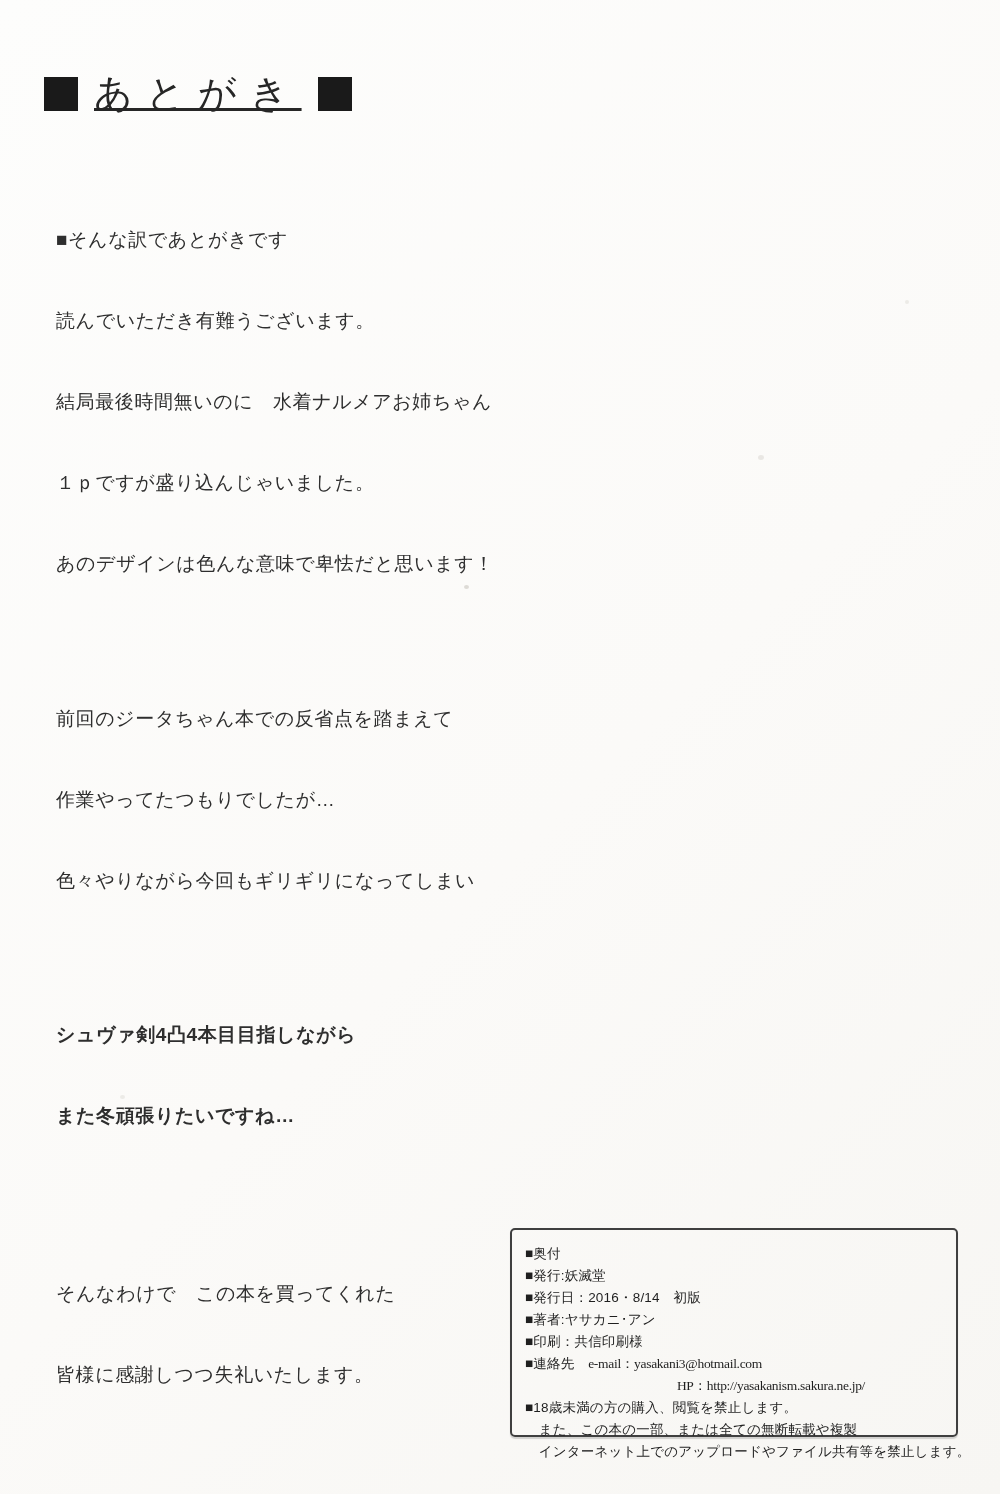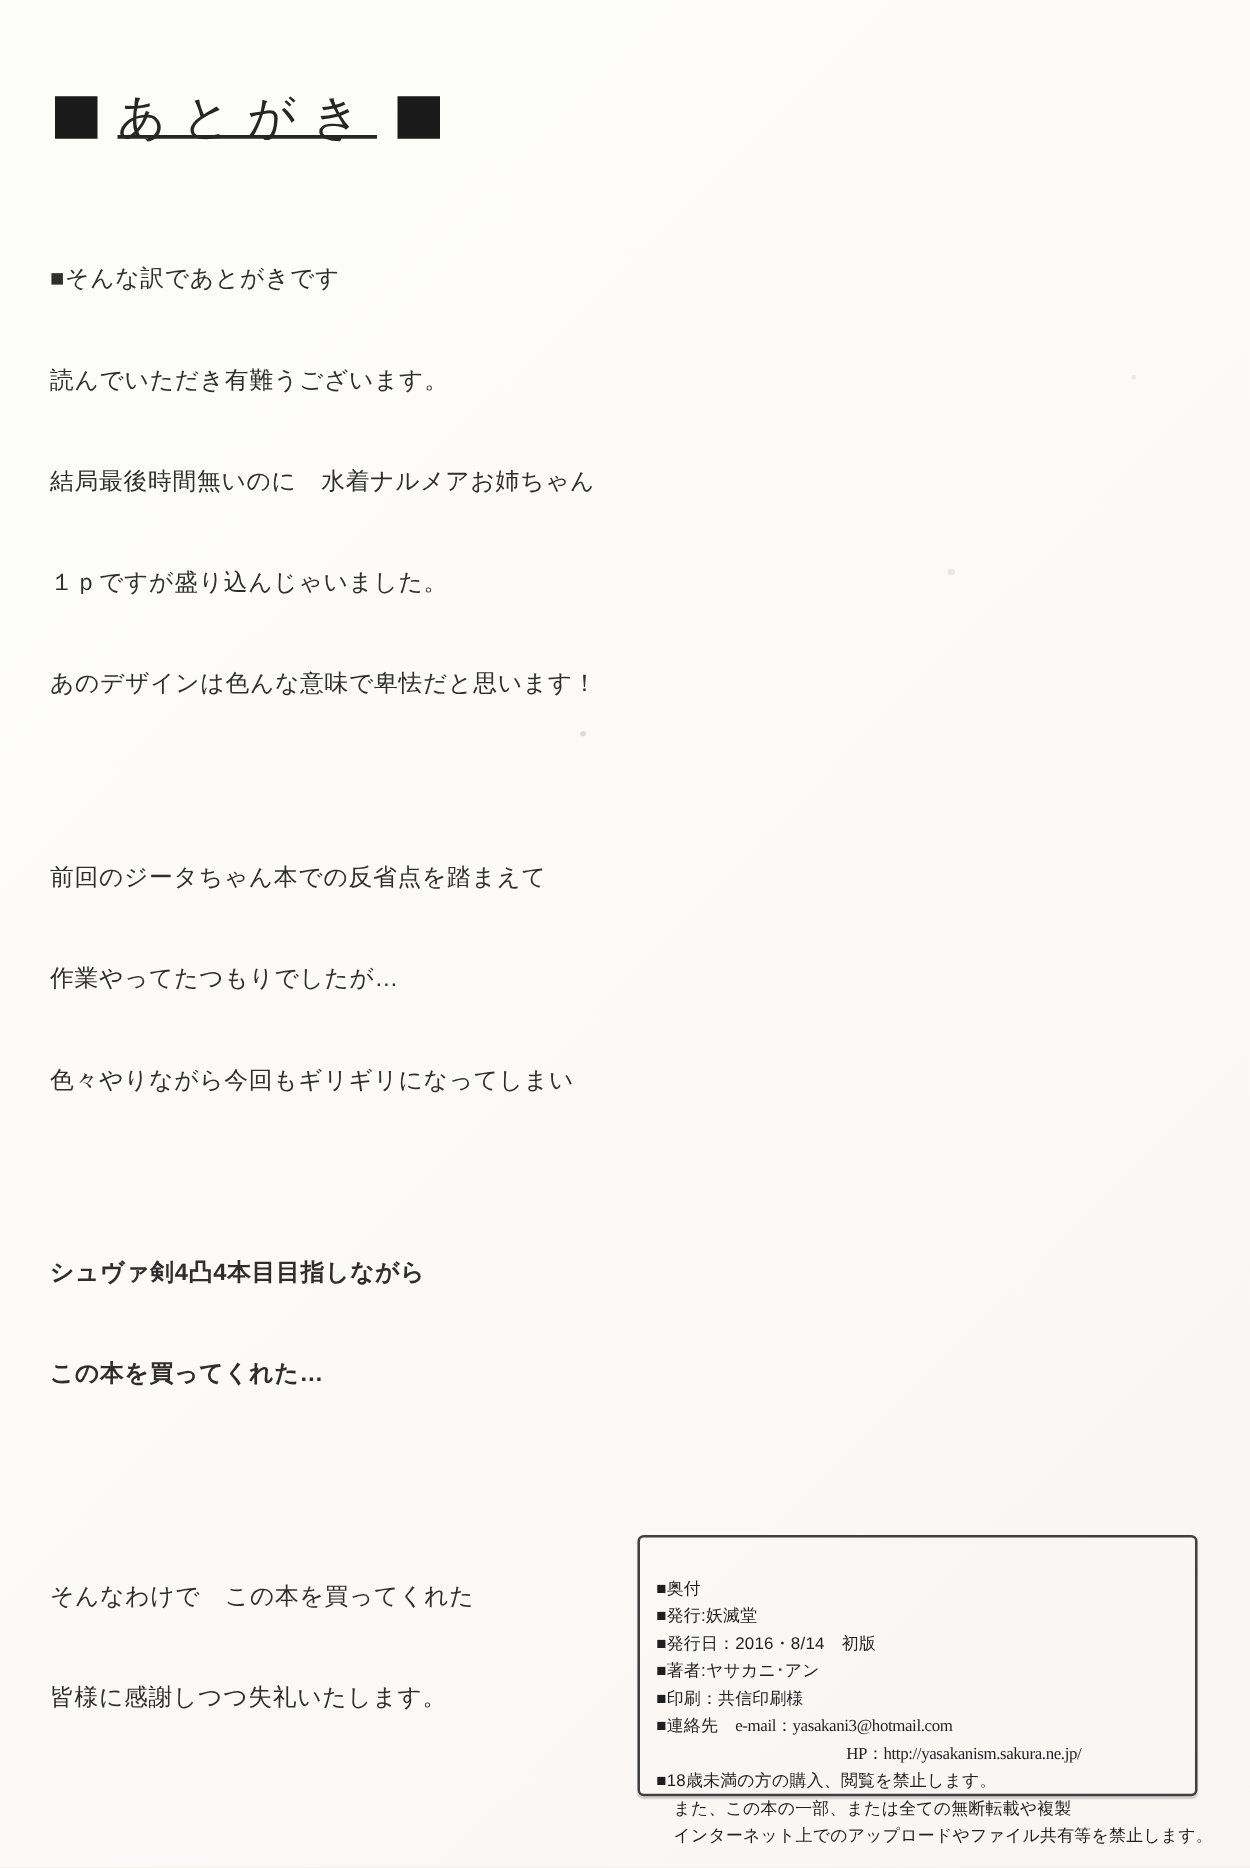--- a/index.html
+++ b/index.html
@@ -33,33 +33,33 @@
     font-size:38px; font-weight:400; letter-spacing:13px;
     color:#262626; font-family:"DejaVu Sans",sans-serif;text-decoration:underline;
   }
 
   
   .afterword-body {
     position:absolute; left:40px; top:156px;
     font-size:19px; line-height:27px; letter-spacing:0.6px;
     color:#2e2e2e;
   }
-  .para { margin:0; white-space:pre; }
+  .para { margin:16px; white-space:pre; }
   .para .line { display:block; }
   .para.gap-a { margin-top:20px; }
   .para.gap-b { margin-top:19px;font-weight:bold; }
   .para.gap-c { margin-top:43px; }
 
   
   .colophon-box {
     position:absolute; left:510px; top:1228px;
     width:448px; height:209px; box-sizing:border-box;
     border:2px solid #3f3f3f; border-radius:5px;
     box-shadow:0 2px 1px rgba(90,90,90,.25);
-    padding:30px 8px 0 13px;
+    padding:13px 8px 0 13px;
     font-size:13.5px; line-height:22px; color:#1f1f1f;
   }
   .c-line { white-space:pre; letter-spacing:0.2px; }
   .c-latin { font-family:Liberation Serif, serif; letter-spacing:-0.3px; }
   .c-indent { padding-left:69px;text-align:center; }
 </style>
 </head>
 <body>
 
 <div class="page">
@@ -83,21 +83,21 @@
       <span class="line">１ｐですが盛り込んじゃいました。</span>
       <span class="line">あのデザインは色んな意味で卑怯だと思います！</span>
     </div>
     <div class="para gap-a">
       <span class="line">前回のジータちゃん本での反省点を踏まえて</span>
       <span class="line">作業やってたつもりでしたが…</span>
       <span class="line">色々やりながら今回もギリギリになってしまい</span>
     </div>
     <div class="para gap-b">
       <span class="line">シュヴァ剣4凸4本目目指しながら</span>
-      <span class="line">この本を買ってくれた…</span>
+      <span class="line">また冬頑張りたいですね…</span>
     </div>
     <div class="para gap-c">
       <span class="line">そんなわけで　この本を買ってくれた</span>
       <span class="line">皆様に感謝しつつ失礼いたします。</span>
     </div>
 
   </div>
 
   <div class="colophon-box">
     <div class="c-line"><span>■奥付</span></div>

